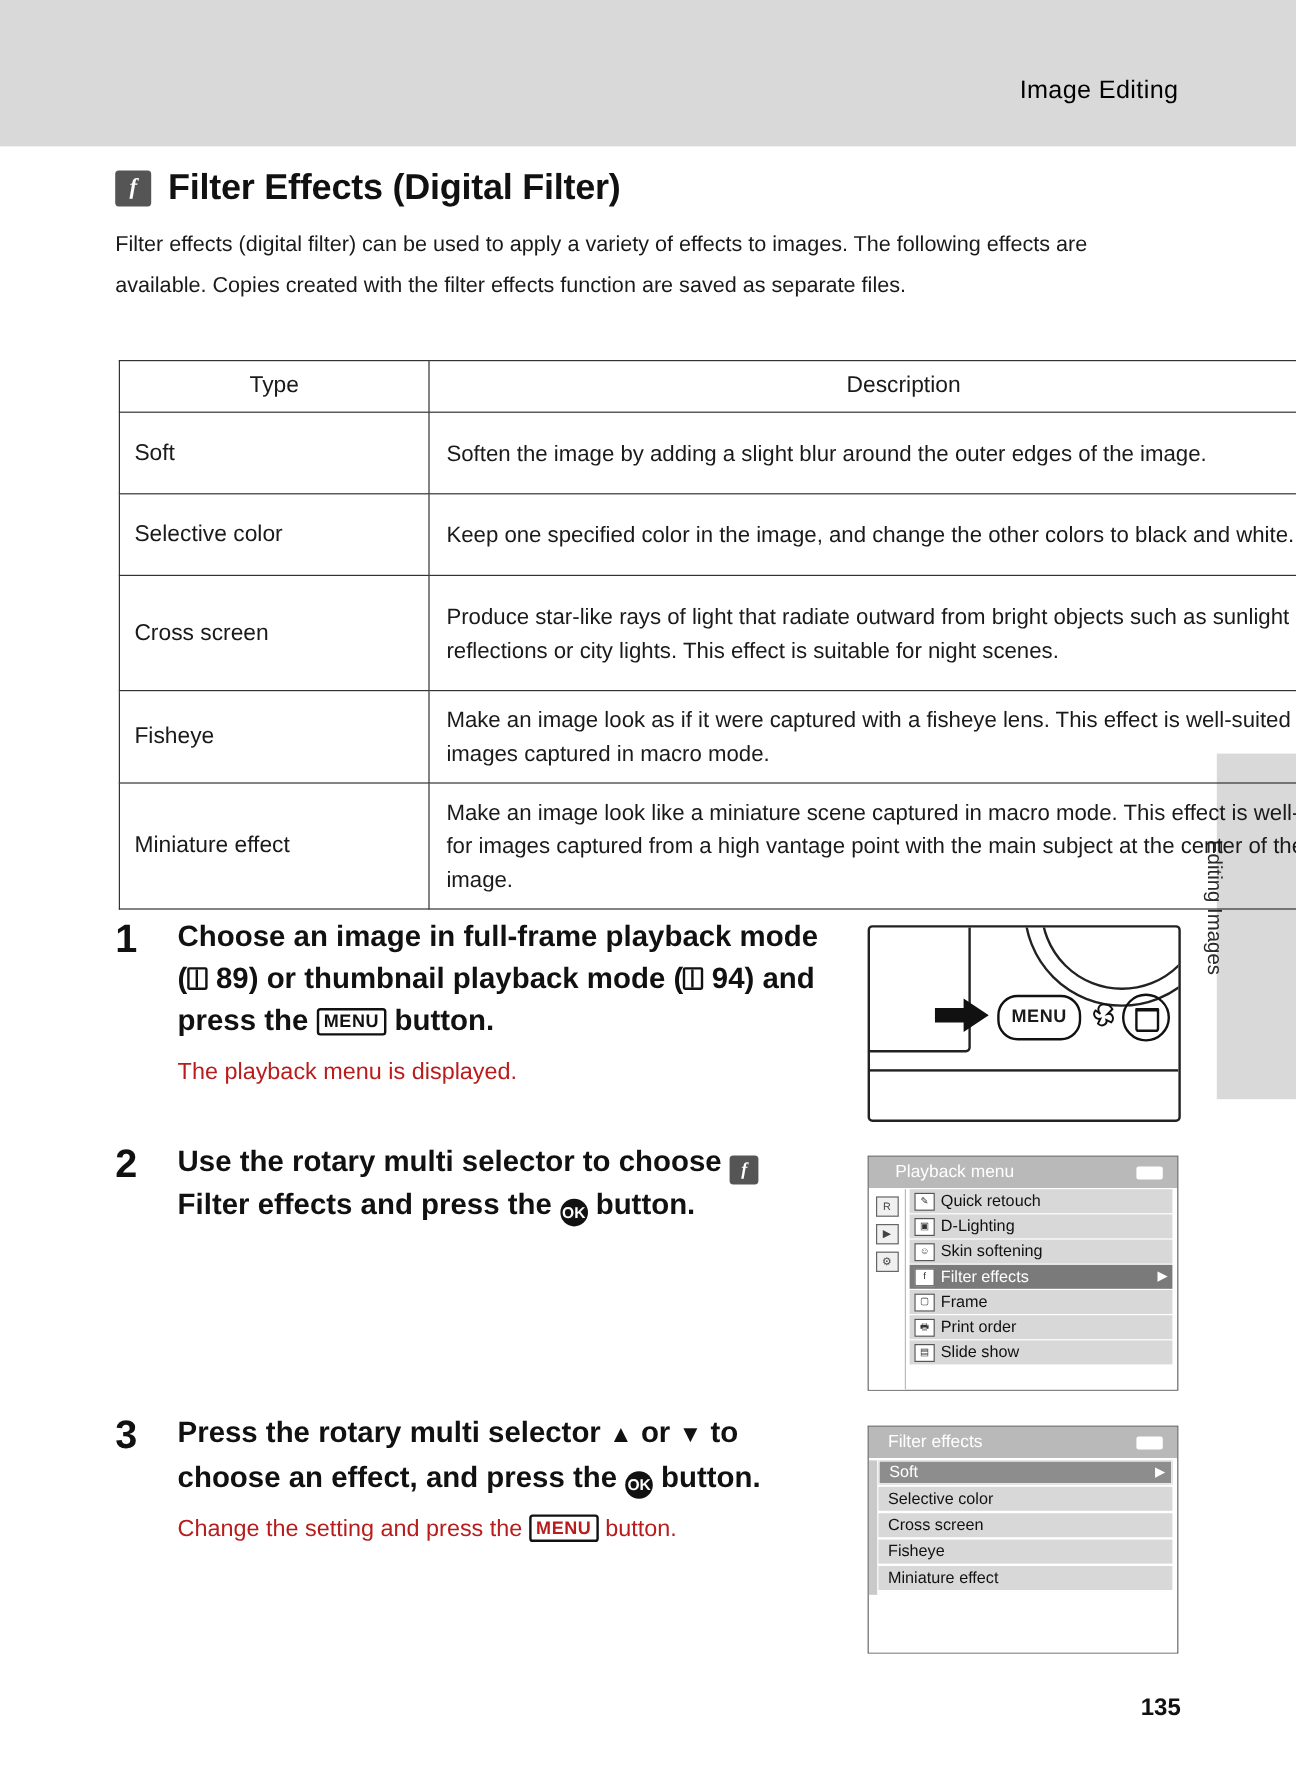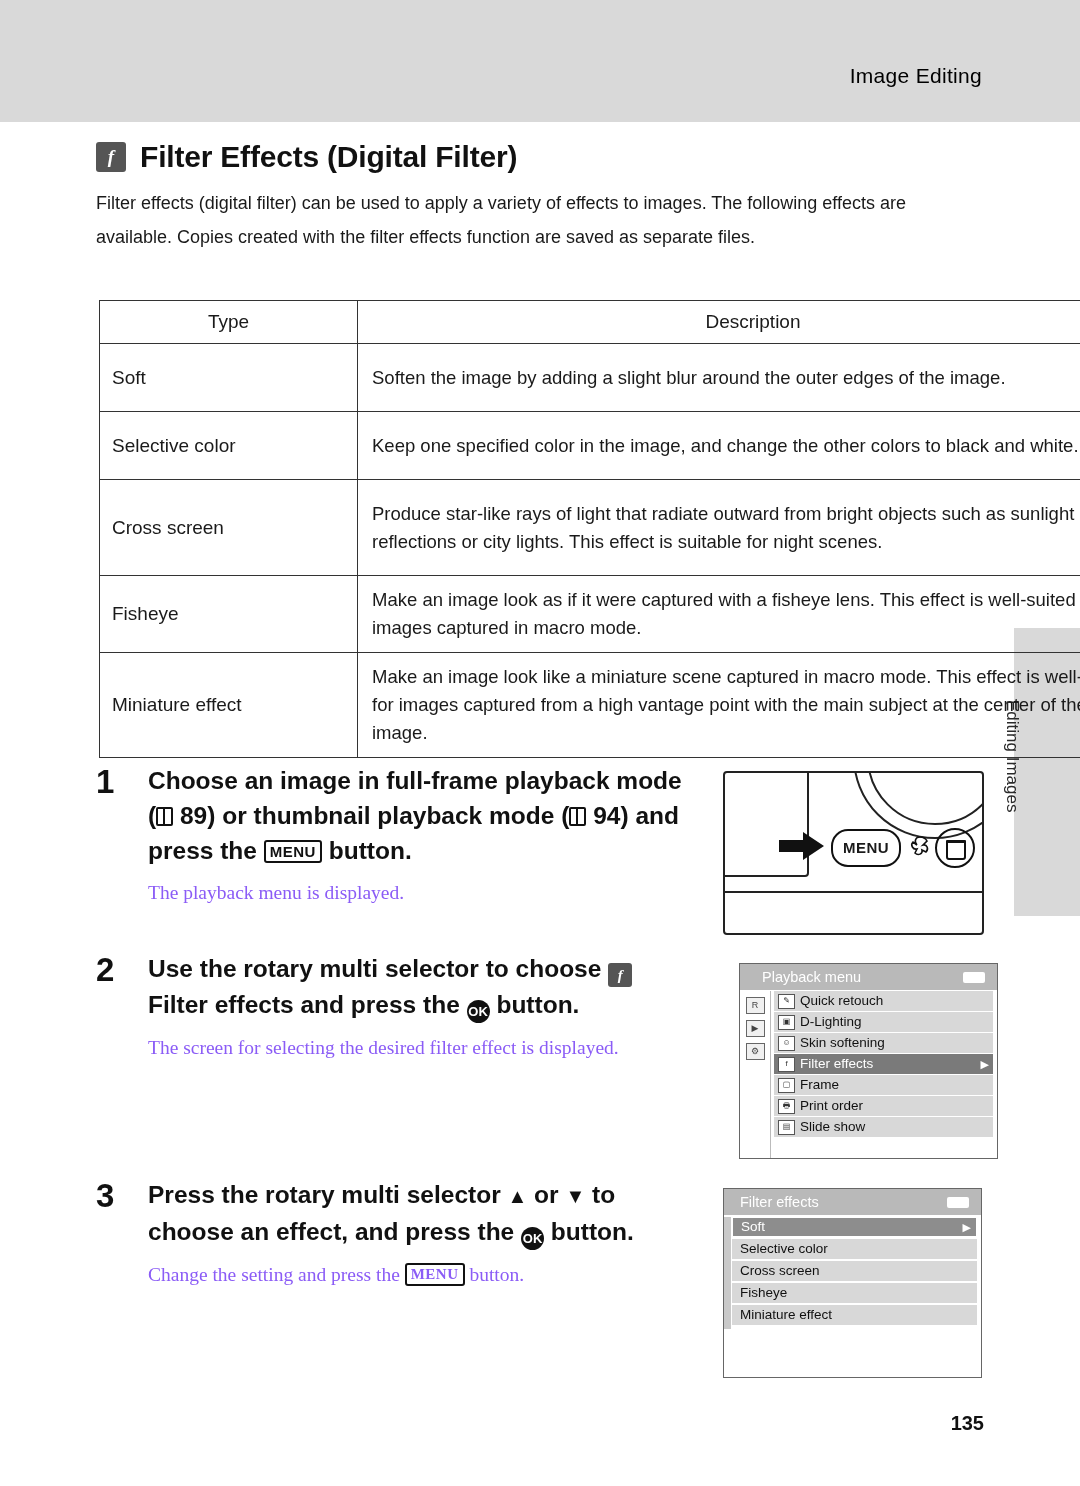--- a/index.html
+++ b/index.html
@@ -136,23 +136,22 @@
   }
   .step-title {
     font-size: 24.5px;
     font-weight: bold;
     line-height: 35px;
     color: #111;
   }
   .step-body {
     font-size: 19.5px;
     line-height: 30px;
-    color: #8b5cf6;
+    color: #b91c1c;
     margin-top: 10px;
-    font-family: Liberation Serif, serif;
   }
   .kbd-menu {
     display: inline-block;
     border: 2.5px solid #111;
     border-radius: 3px;
     padding: 0 4px;
     font-size: 15px;
     font-weight: bold;
     line-height: 19px;
     vertical-align: 2px;
@@ -459,25 +458,24 @@
   <svg class="cam-macro" viewBox="0 0 22 22" width="22" height="22">
     <path d="M11 2 C6 2 5 7 8 10 L4 7 C1 10 4 15 8 14 L6 18 C9 21 14 19 13 15 L17 17 C20 14 18 9 14 10 L18 6 C16 2 12 2 11 2 Z" fill="none" stroke="#111" stroke-width="1.6"></path>
   </svg>
   <div class="cam-trash"></div>
 </div>
 
 <div class="step" style="left:96px; top:951px; width:600px;">
   <span class="step-num">2</span>
   <div style="margin-left:52px;">
     <div class="step-title"><span>Use the rotary multi selector to choose </span><span class="icon-filter">f</span><br><span class="bold">Filter effects</span><span> and press the </span><span class="kbd-ok">OK</span><span> button.</span></div>
-    <div class="step-body">The screen for selecting the desired filter effect is displayed.</div>
-  </div>
-</div>
-
-<div class="lcd" style="left:723px; top:963px; width:257px; height:194px;margin-left:16px;">
+  </div>
+</div>
+
+<div class="lcd" style="left:723px; top:963px; width:257px; height:194px;">
   <div class="lcd-title">
     <span>Playback menu</span>
     <span class="lcd-batt"></span>
   </div>
   <div class="lcd-body">
     <div class="lcd-leftbar">
       <div class="lb-icon">R</div>
       <div class="lb-icon">▶</div>
       <div class="lb-icon">⚙</div>
     </div>

